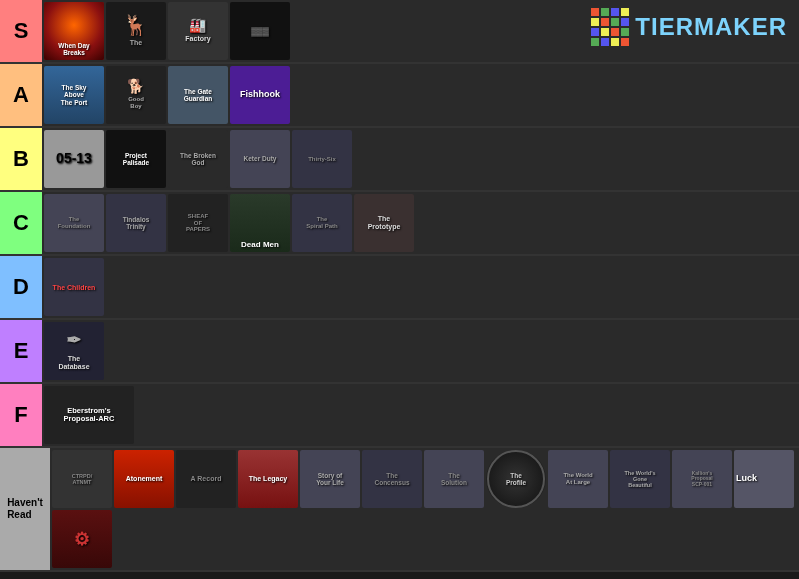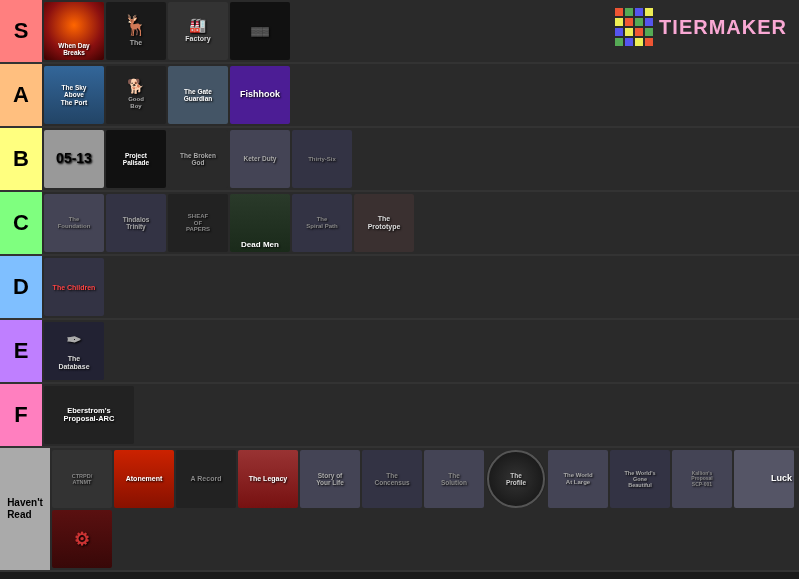--- a/index.html
+++ b/index.html
@@ -95,21 +95,21 @@
       <div style="background:#55e;width:8px;height:8px;"></div>
       <div style="background:#55e;width:8px;height:8px;"></div>
       <div style="background:#ee5;width:8px;height:8px;"></div>
       <div style="background:#e53;width:8px;height:8px;"></div>
       <div style="background:#5a5;width:8px;height:8px;"></div>
       <div style="background:#5a5;width:8px;height:8px;"></div>
       <div style="background:#55e;width:8px;height:8px;"></div>
       <div style="background:#ee5;width:8px;height:8px;"></div>
       <div style="background:#e53;width:8px;height:8px;"></div>
     </div>
-    <span style="font-size:20px; font-weight:900; color:#f9a8d4; letter-spacing:1px; font-family:'Arial Black',sans-serif; text-transform:uppercase;">TiERMAKER</span>
+    <span style="font-size:24px; font-weight:900; color:#7dd3fc; letter-spacing:1px; font-family:'Arial Black',sans-serif; text-transform:uppercase;">TiERMAKER</span>
   </div>
 
   <div class="tier-row">
     <div class="tier-label" style="background:#ff7f7f;">S</div>
     <div class="tier-items">
 
       <div class="tier-item" style="background:#8b1010; position:relative;">
         <div style="position:absolute;inset:0;display:flex;flex-direction:column;align-items:center;justify-content:flex-end;padding-bottom:2px;">
           <div style="width:100%;height:100%;background:radial-gradient(circle at 50% 40%, #ff6600 0%, #8b1010 60%, #3a0000 100%);position:absolute;top:0;left:0;"></div>
           <span class="item-text" style="position:relative;z-index:1;color:#fff;font-size:6.5px;line-height:1.1;">When Day<br>Breaks</span>
@@ -318,21 +318,21 @@
         <div style="width:100%;height:100%;display:flex;flex-direction:column;align-items:center;justify-content:center;">
           <span class="item-text" style="color:#aaa;font-size:5.5px;">The World's<br>Gone<br>Beautiful</span>
         </div>
       </div>
       <div class="tier-item" style="background:#445;">
         <div style="width:100%;height:100%;display:flex;flex-direction:column;align-items:center;justify-content:center;">
           <span class="item-text" style="color:#888;font-size:5px;">Kallion's<br>Proposal<br>SCP-001</span>
         </div>
       </div>
       <div class="tier-item" style="background:#556;">
-        <div style="width:100%;height:100%;display:flex;flex-direction:column;align-items:flex-end;justify-content:center;padding-left:10px;">
+        <div style="width:100%;height:100%;display:flex;flex-direction:column;align-items:flex-start;justify-content:center;">
           <span class="item-text" style="color:#fff;font-size:9px;">Luck</span>
         </div>
       </div>
       <div class="tier-item" style="background:#334;">
         <div style="width:100%;height:100%;background:linear-gradient(#5a1010,#380808);display:flex;align-items:center;justify-content:center;">
           <span style="font-size:18px; color:#cc3333;">⚙</span>
         </div>
       </div>
     </div>
   </div>

